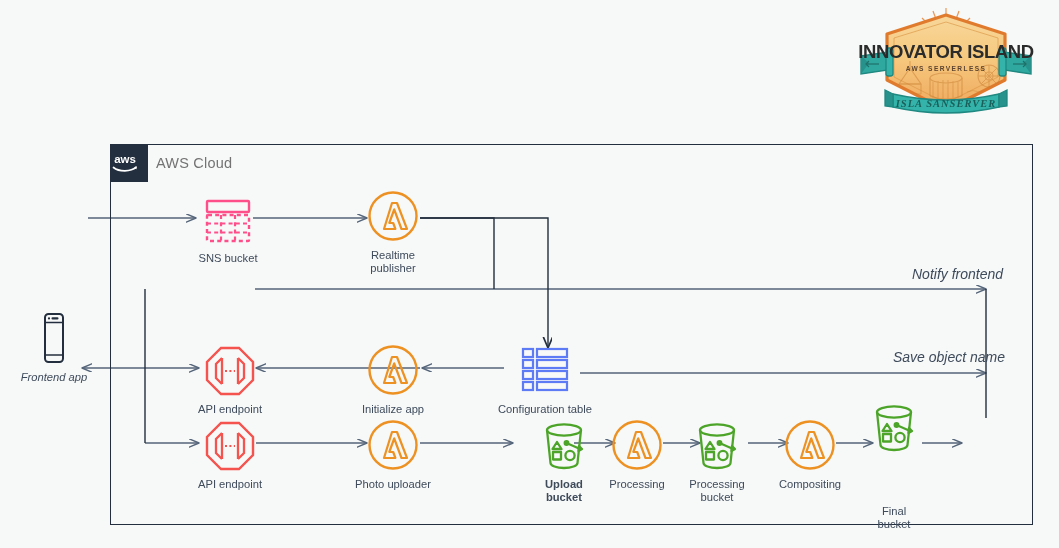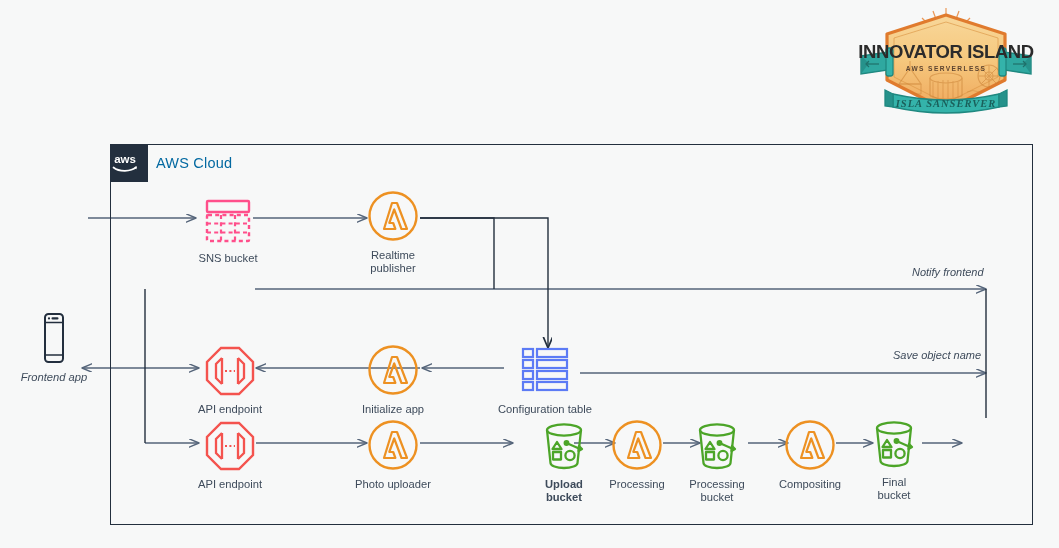--- a/index.html
+++ b/index.html
@@ -26,40 +26,40 @@
   }
   #aws-logo-box {
     left: 110px; top: 144px;
     width: 38px; height: 38px;
     background: #232F3E;
     display: flex; align-items: center; justify-content: flex-start;
   }
   #cloud-title {
     left: 156px; top: 155px;
     font-size: 14.5px;
-    color: #0369a1;
+    color: #737373;
     letter-spacing: .2px;
     white-space: nowrap;
   }
 
   
   .node { display: flex; flex-direction: column; align-items: center; width: 96px; }
   .node .icon { height: 52px; display: flex; align-items: flex-end; justify-content: center; }
   .node .label {
     margin-top: 7px;
     font-size: 11.2px;
     line-height: 13px;
     color: #3e4b5b;
     text-align: center;
     white-space: pre-line;
   }
 
   
   .ann {
-    font-size: 11px;
+    font-size: 14px;
     font-style: italic;
     color: #3e4b5b;
     white-space: nowrap;
   }
 
   
   #wires { left: 0; top: 0; width: 1059px; height: 548px; pointer-events: none; }
 
   
   #logo { left: 855px; top: 6px; width: 182px; height: 116px; }
@@ -295,21 +295,21 @@
   <div class="abs node" style="left:762px; top:419px;">
     <div class="icon">
       <svg width="52" height="52" viewBox="0 0 52 52" xmlns="http://www.w3.org/2000/svg">
         <circle cx="26" cy="26" r="23.5" fill="none" stroke="#ED9122" stroke-width="2.4"></circle>
         <path d="M17,39 L25,13 L30,13 L40,39 L34.5,39 L27.2,19.5 L22.3,33 L26.2,33 L28.4,39 Z" fill="none" stroke="#ED9122" stroke-width="2.2" stroke-linejoin="round"></path>
       </svg>
     </div>
     <div class="label">Compositing</div>
   </div>
 
-  <div class="abs node" style="left:846px; top:417px;">
+  <div class="abs node" style="left:846px; top:401px;gap:45px;">
     <div class="icon">
       <svg width="50" height="50" viewBox="0 0 50 50" xmlns="http://www.w3.org/2000/svg">
         <g fill="none" stroke="#4CA528" stroke-width="2.3" stroke-linejoin="round">
           <ellipse cx="25" cy="9" rx="17" ry="5.6"></ellipse>
           <path d="M8,9 L11.5,42 a13.5,5 0 0 0 27,0 L42,9"></path>
           <polygon points="18,21 22.5,28 13.5,28"></polygon>
           <rect x="14" y="31" width="8" height="7.5"></rect>
           <circle cx="31" cy="34.5" r="4.6"></circle>
           <path d="M27.5,22 L40,27.5"></path>
           <circle cx="27.5" cy="22" r="1.8" fill="#4CA528"></circle>

